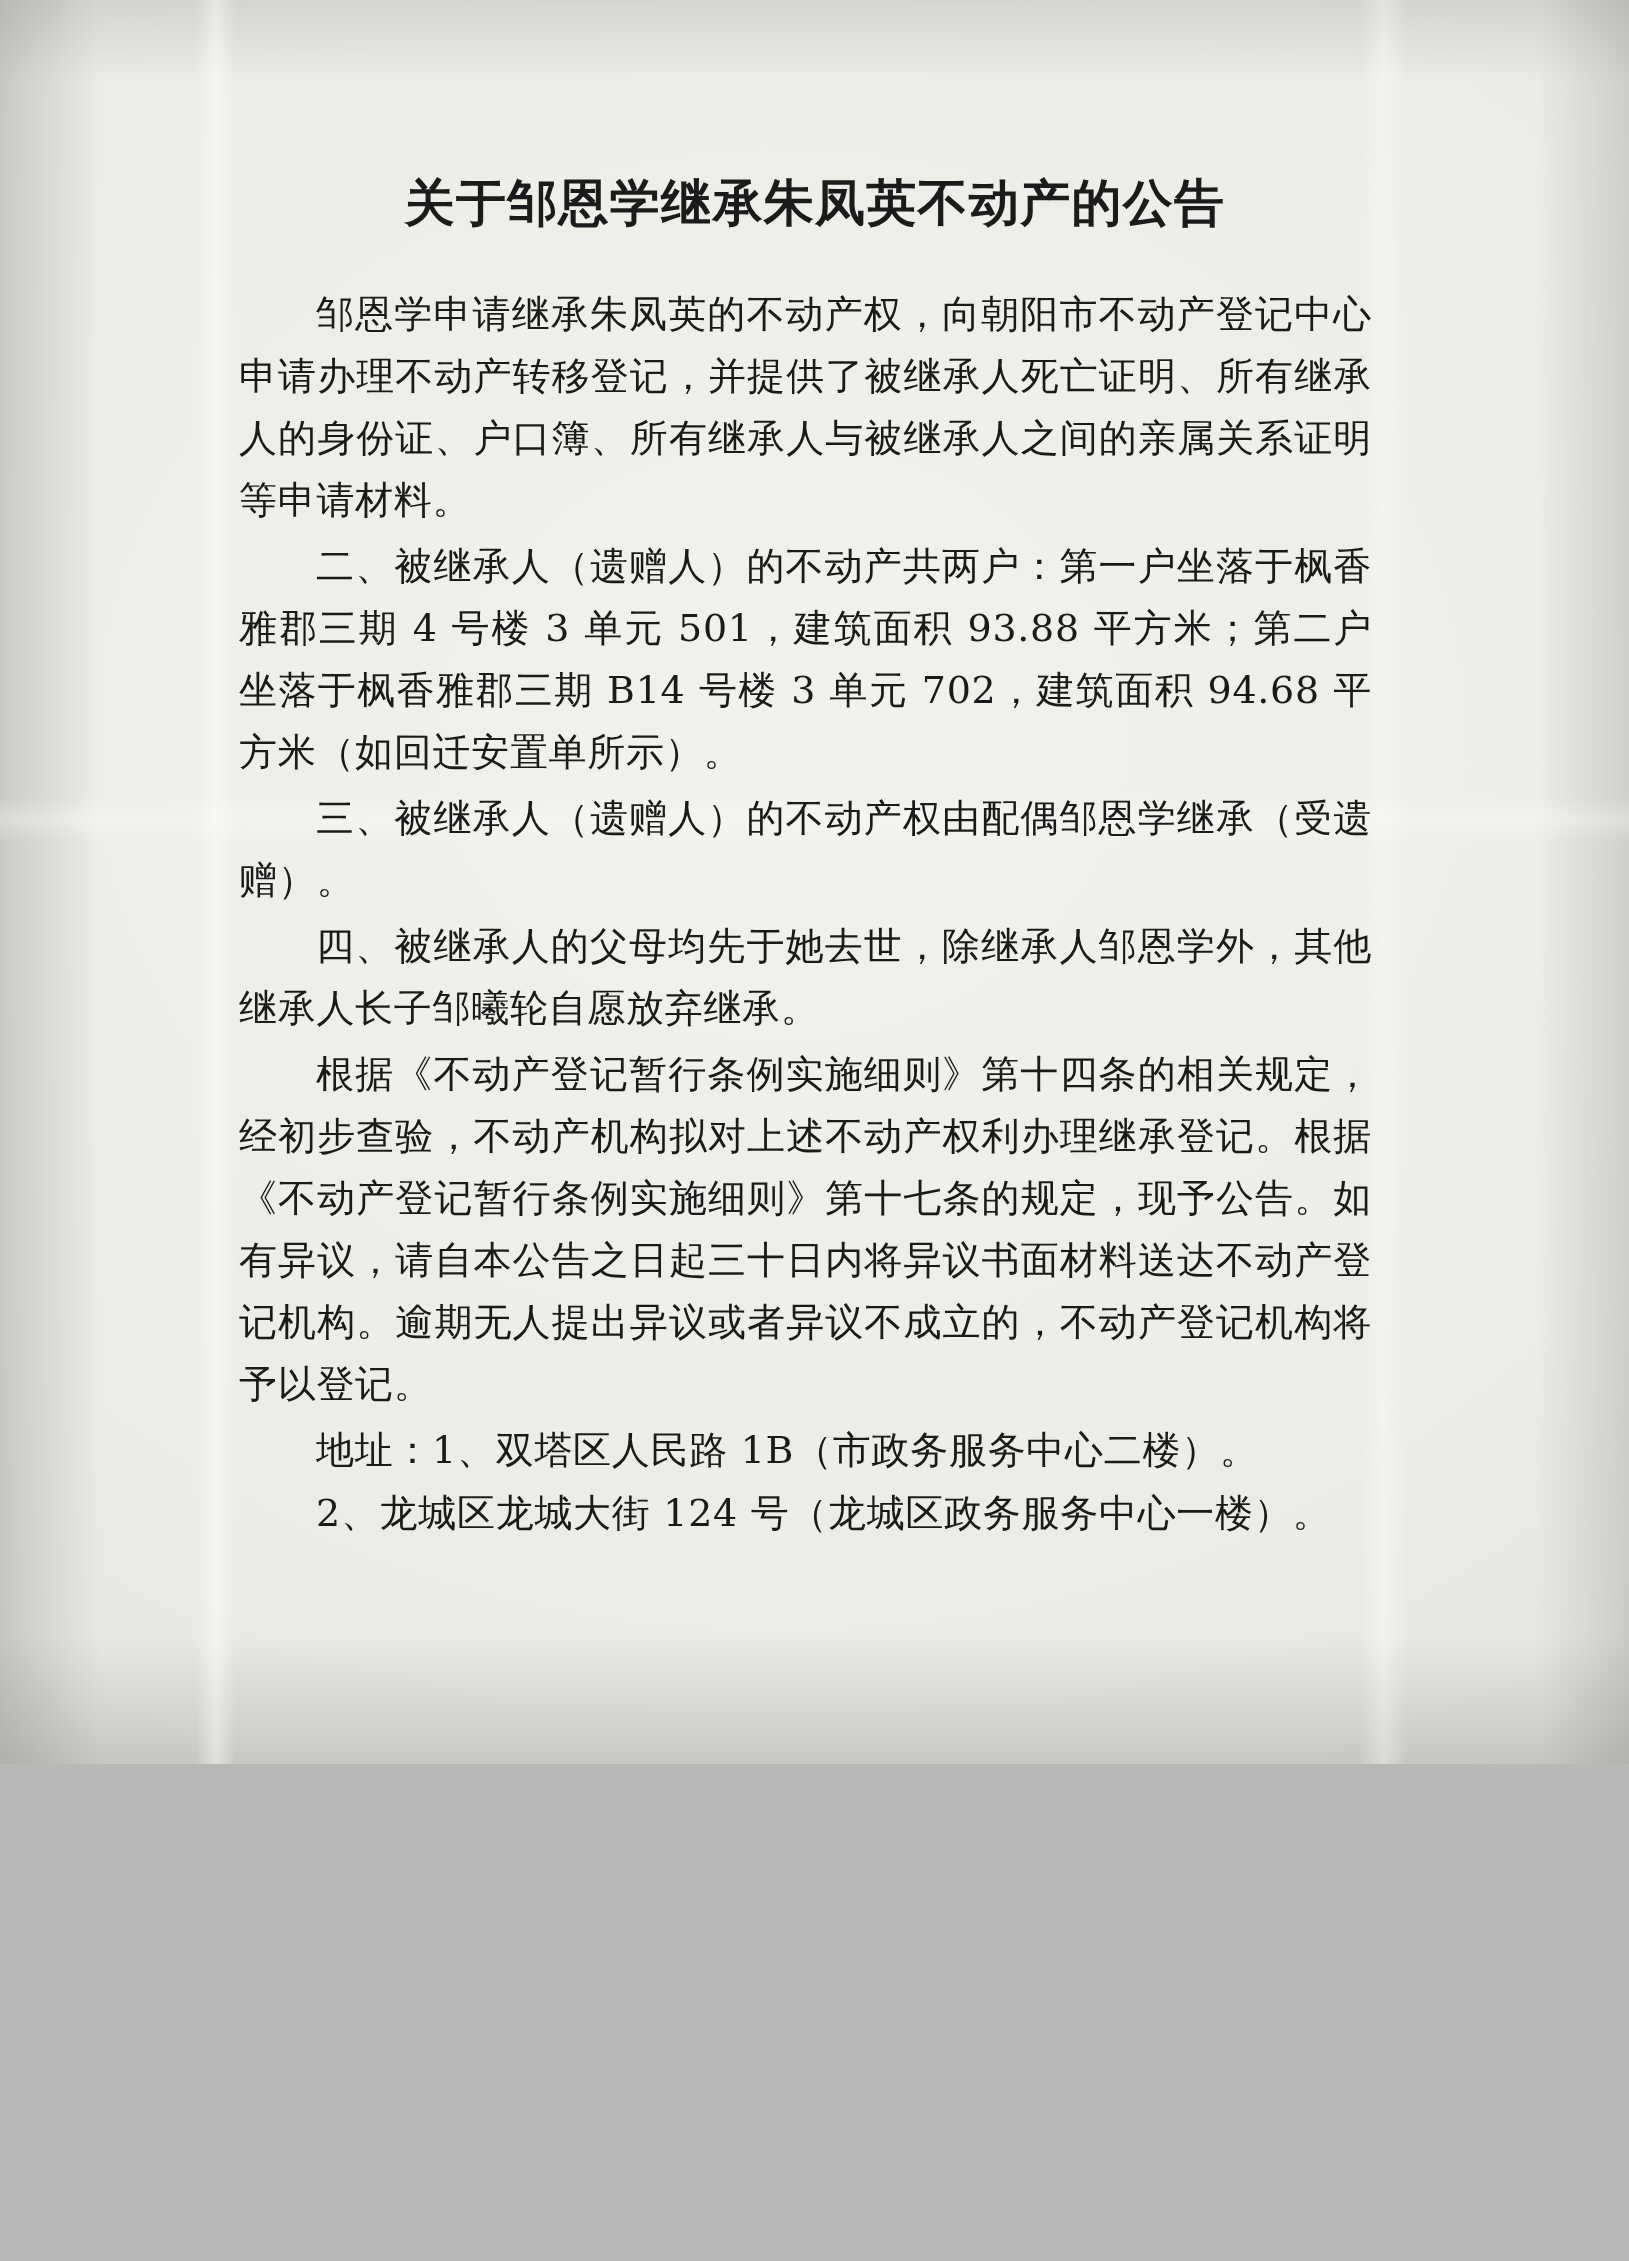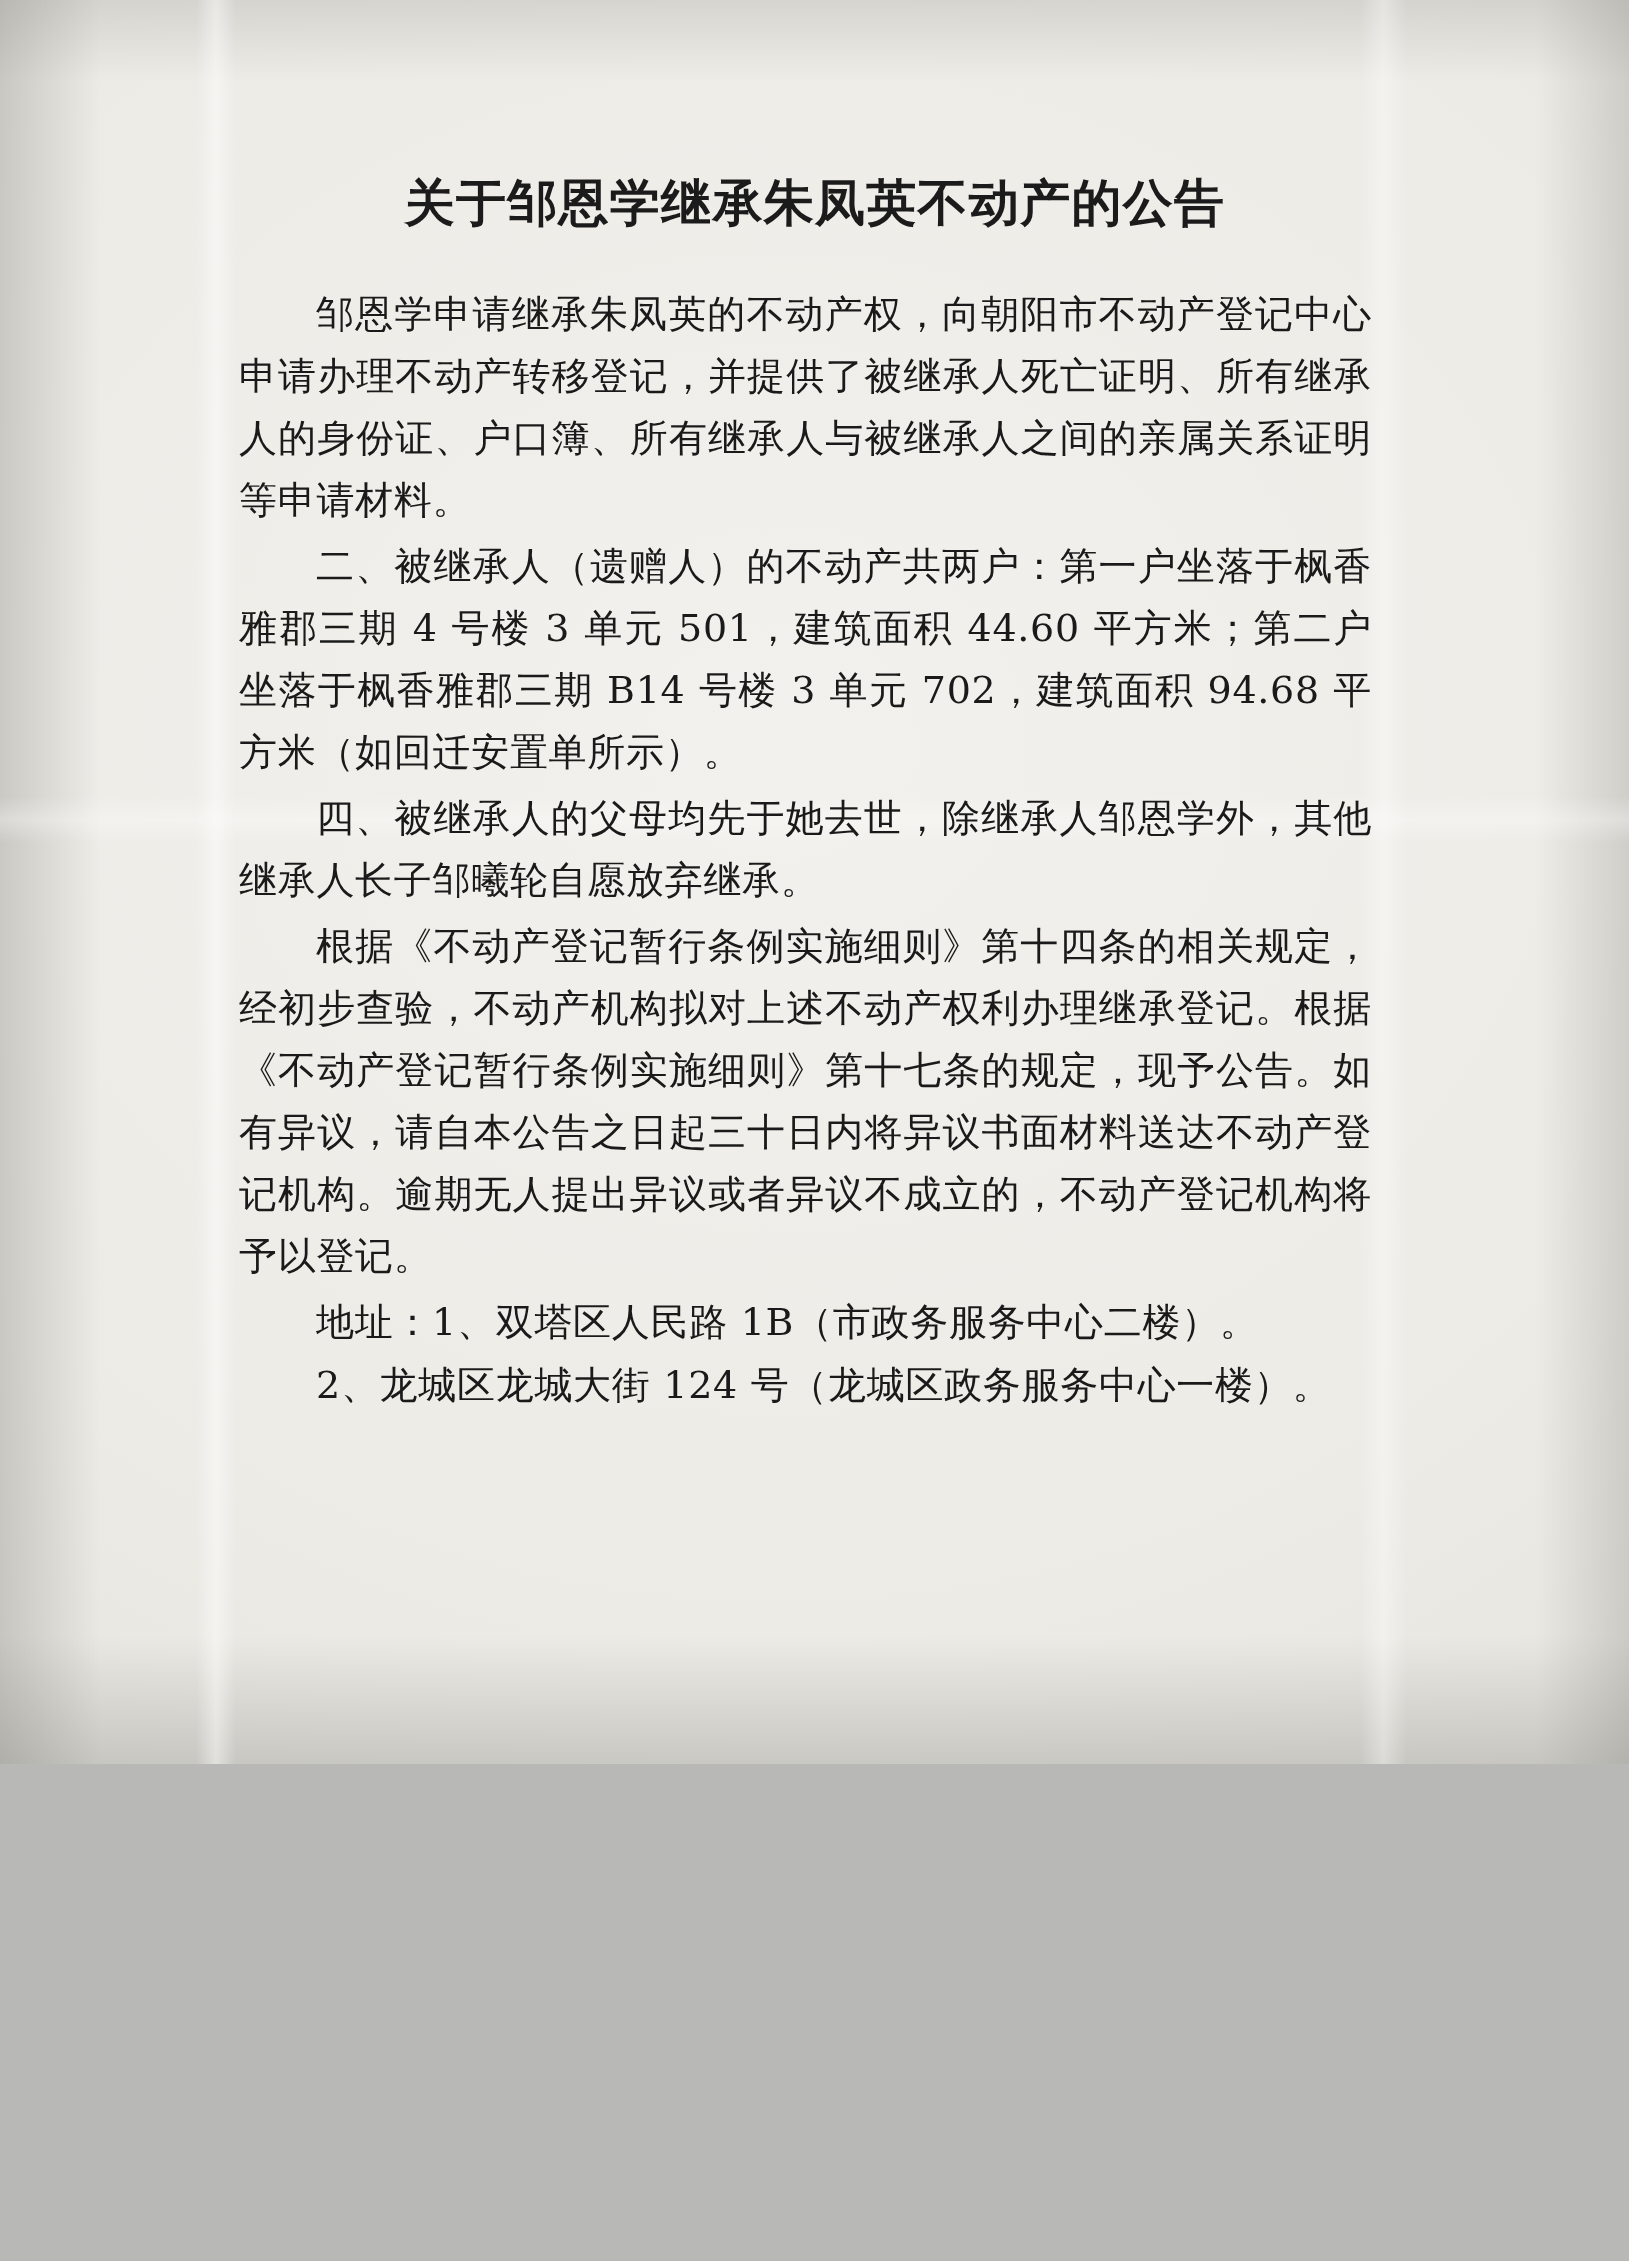--- a/index.html
+++ b/index.html
@@ -177,21 +177,22 @@
   <div class="crease crease-a"></div>
   <div class="crease crease-b"></div>
   <div class="crease crease-c"></div>
 
   <div class="content">
 
     <div class="doc-title">关于邹恩学继承朱凤英不动产的公告</div>
 
     <div class="body-block">
       <p class="para">邹恩学申请继承朱凤英的不动产权，向朝阳市不动产登记中心申请办理不动产转移登记，并提供了被继承人死亡证明、所有继承人的身份证、户口簿、所有继承人与被继承人之间的亲属关系证明等申请材料。</p>
-      <p class="para">二、被继承人（遗赠人）的不动产共两户：第一户坐落于枫香雅郡三期 4 号楼 3 单元 501，建筑面积 44.60 平方米；第二户坐落于枫香雅郡三期 B14 号楼 3 单元 702，建筑面积 94.68 平方米（如回迁安置单所示）。</p>
+      <p class="para">二、被继承人（遗赠人）的不动产共两户：第一户坐落于枫香雅郡三期 4 号楼 3 单元 501，建筑面积 93.88 平方米；第二户坐落于枫香雅郡三期 B14 号楼 3 单元 702，建筑面积 94.68 平方米（如回迁安置单所示）。</p>
+      <p class="para">三、被继承人（遗赠人）的不动产权由配偶邹恩学继承（受遗赠）。</p>
       <p class="para">四、被继承人的父母均先于她去世，除继承人邹恩学外，其他继承人长子邹曦轮自愿放弃继承。</p>
       <p class="para">根据《不动产登记暂行条例实施细则》第十四条的相关规定，经初步查验，不动产机构拟对上述不动产权利办理继承登记。根据《不动产登记暂行条例实施细则》第十七条的规定，现予公告。如有异议，请自本公告之日起三十日内将异议书面材料送达不动产登记机构。逾期无人提出异议或者异议不成立的，不动产登记机构将予以登记。</p>
       <p class="para tight addr-1">地址：1、双塔区人民路 1B（市政务服务中心二楼）。</p>
       <p class="para tight addr-2">2、龙城区龙城大街 124 号（龙城区政务服务中心一楼）。</p>
     </div>
 
     <div class="signature">
       <div class="sig-line">朝阳市不动产登记中心</div>
     </div>
 

